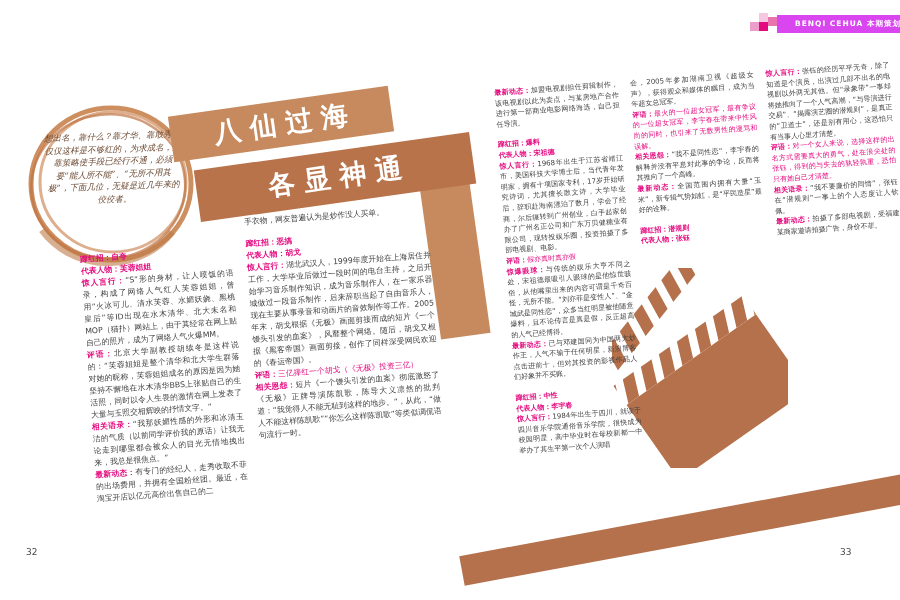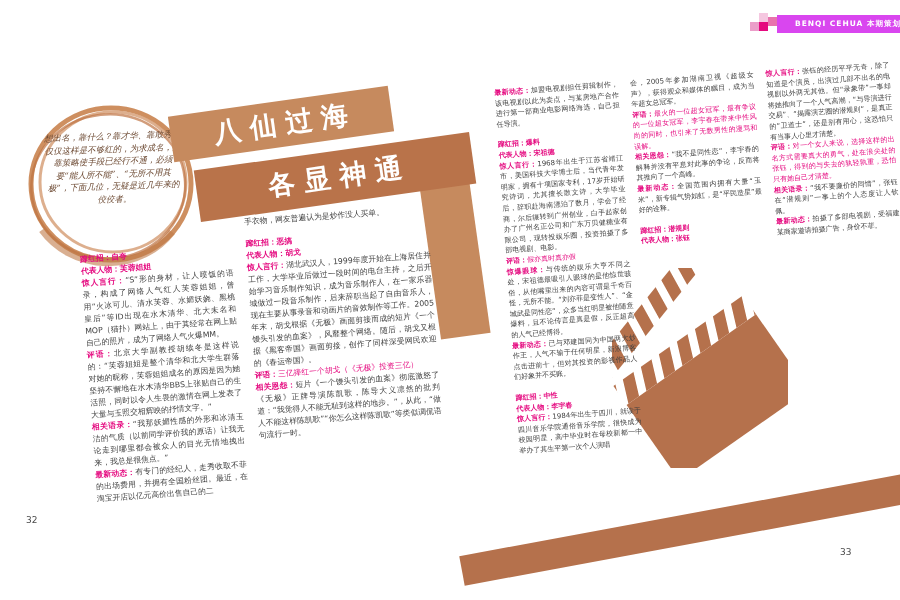--- a/index.html
+++ b/index.html
@@ -68,21 +68,21 @@
   .para.gap { margin-top:10px; }
   
   .clapper { position:absolute; left:612px; top:268px; z-index:1; }
   .bottom-stripe {
     position:absolute; left:462px; top:556px; width:480px; height:30px;
     background:#b5714c; transform:rotate(-10.5deg); transform-origin:0 50%;
   }
   .pagenum {
     position:absolute; font-size:9px; color:#4a4a4a;
   }
-  .pagenum-l { left:26px; top:515px; }
+  .pagenum-l { left:26px; top:547px; }
   .pagenum-r { left:840px; top:547px; }
 </style>
 </head>
 <body>
 
 <div class="stage">
 
   <div class="sq sq1"></div>
   <div class="sq sq2"></div>
   <div class="sq sq3"></div>

